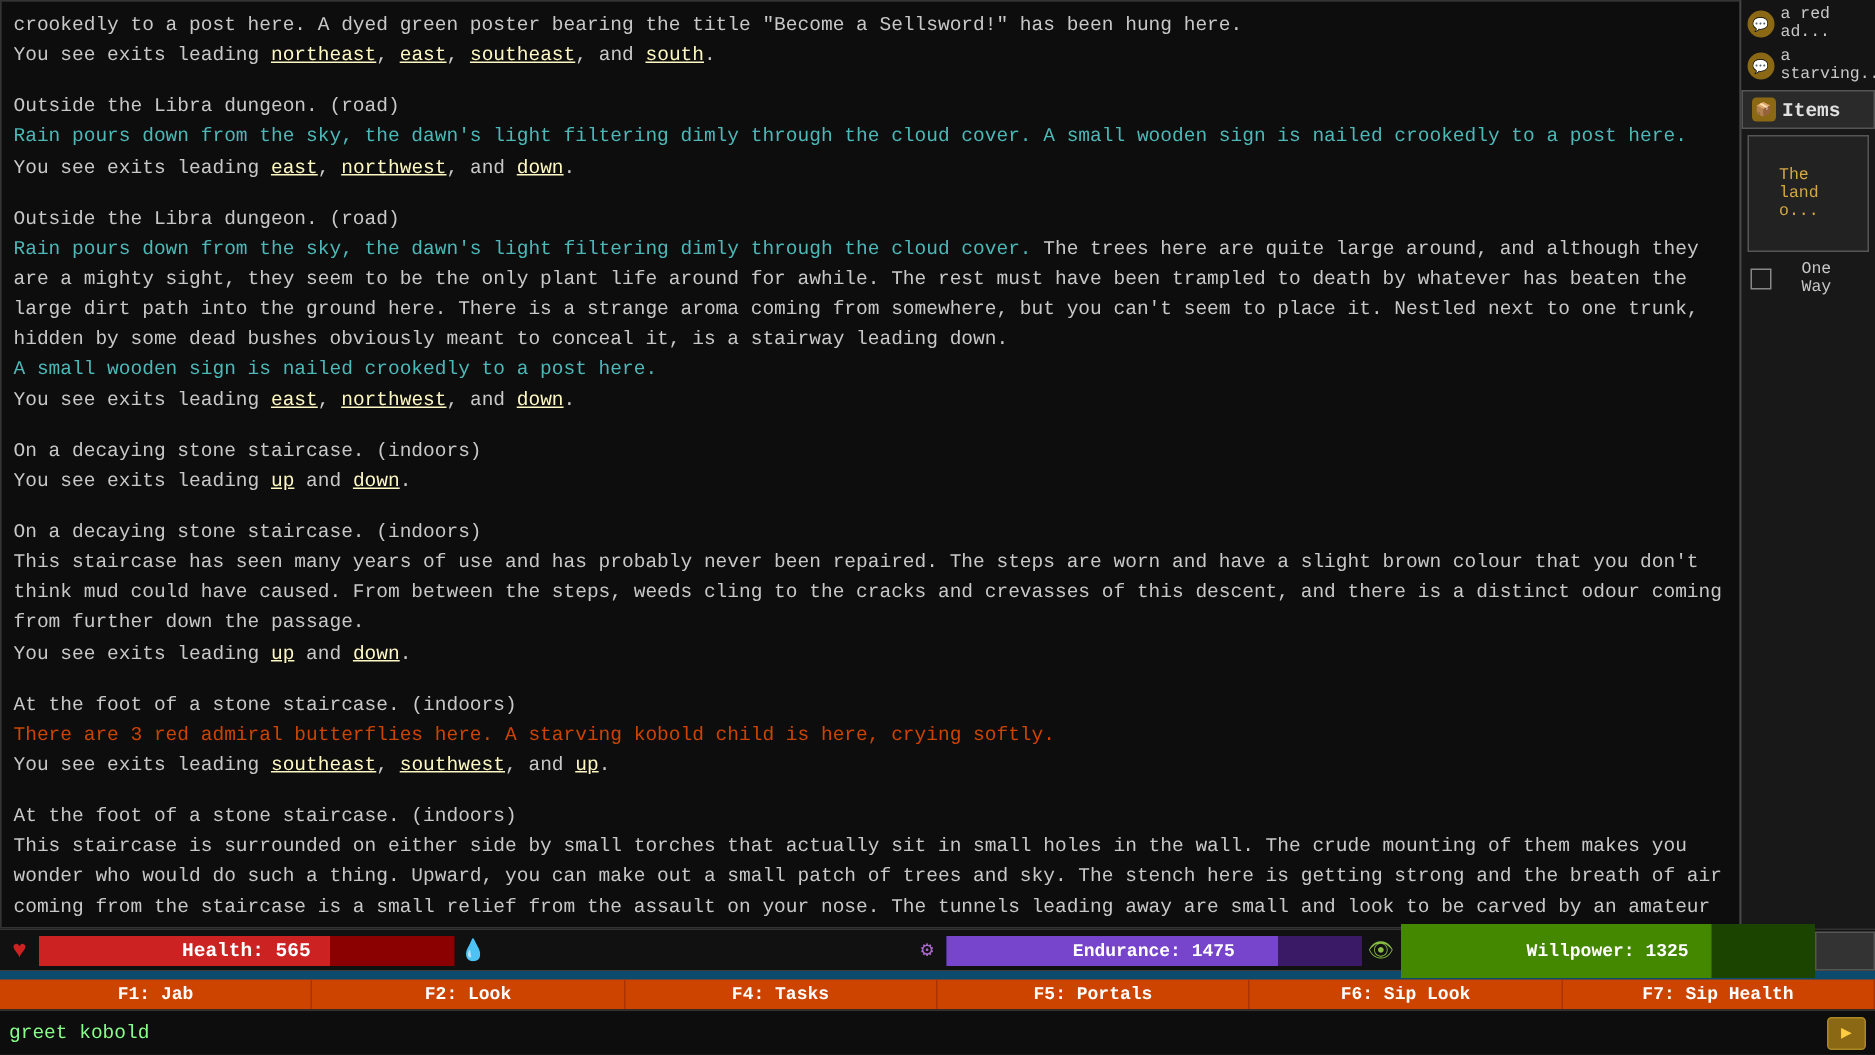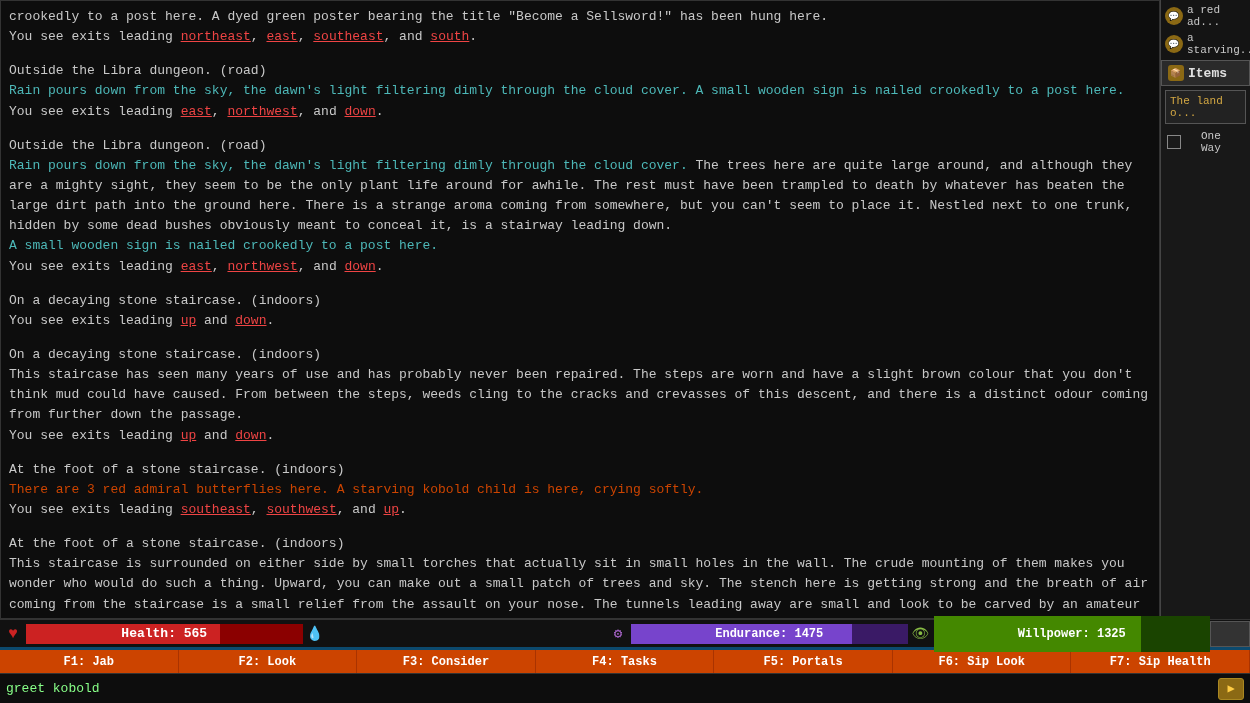--- a/index.html
+++ b/index.html
@@ -96,21 +96,21 @@
     #sidebar-bottom {
       padding: 4px;
       display: flex;
       flex-direction: column;
       gap: 4px;
     }
 
     .map-area {
       background: #222;
       border: 1px solid #555;
-      padding: 4px;
+      padding: 20px;
       font-size: 11px;
       color: #d4a843;
     }
 
     .one-way-item {
       display: flex;
       align-items: center;
       gap: 20px;
       font-size: 11px;
       color: #c8c8c8;
@@ -128,21 +128,21 @@
     
     .text-block {
       margin-bottom: 6px;
     }
 
     .location-title {
       color: #c8c8c8;
     }
 
     .location-title a, a {
-      color: #ef4444;
+      color: #fef9c3;
       text-decoration: underline;
       cursor: pointer;
     }
 
     .teal-text {
       color: #4db8b8;
     }
 
     .orange-red-text {
       color: #cc4400;
@@ -287,21 +287,21 @@
       background: #333;
       border: 1px solid #555;
       flex-shrink: 0;
     }
 
     
     #fkeys {
       height: 26px;
       background: #cc4400;
       display: flex;
-      border-top: 3px solid #0c4a6e;
+      border-top: 6px solid #0c4a6e;
     }
 
     .fkey {
       flex: 1;
       display: flex;
       align-items: center;
       justify-content: center;
       font-size: 12px;
       color: #fff;
       font-weight: bold;
@@ -468,21 +468,20 @@
       <div class="willpower-bar-fill" style="width:75%"></div>
       <span class="bar-label">Willpower: 1325</span>
     </div>
   </div>
   <div class="avatar-area"></div>
 </div>
 
 <div id="fkeys">
   <div class="fkey">F1: Jab</div>
   <div class="fkey">F2: Look</div>
-  <div class="fkey">F3: Consider</div>
   <div class="fkey">F4: Tasks</div>
   <div class="fkey">F5: Portals</div>
   <div class="fkey">F6: Sip Look</div>
   <div class="fkey">F7: Sip Health</div>
 </div>
 
 <div id="input-area">
   <input type="text" id="command-input" value="greet kobold" style="">
   <div class="input-btn">▶</div>
 </div>

